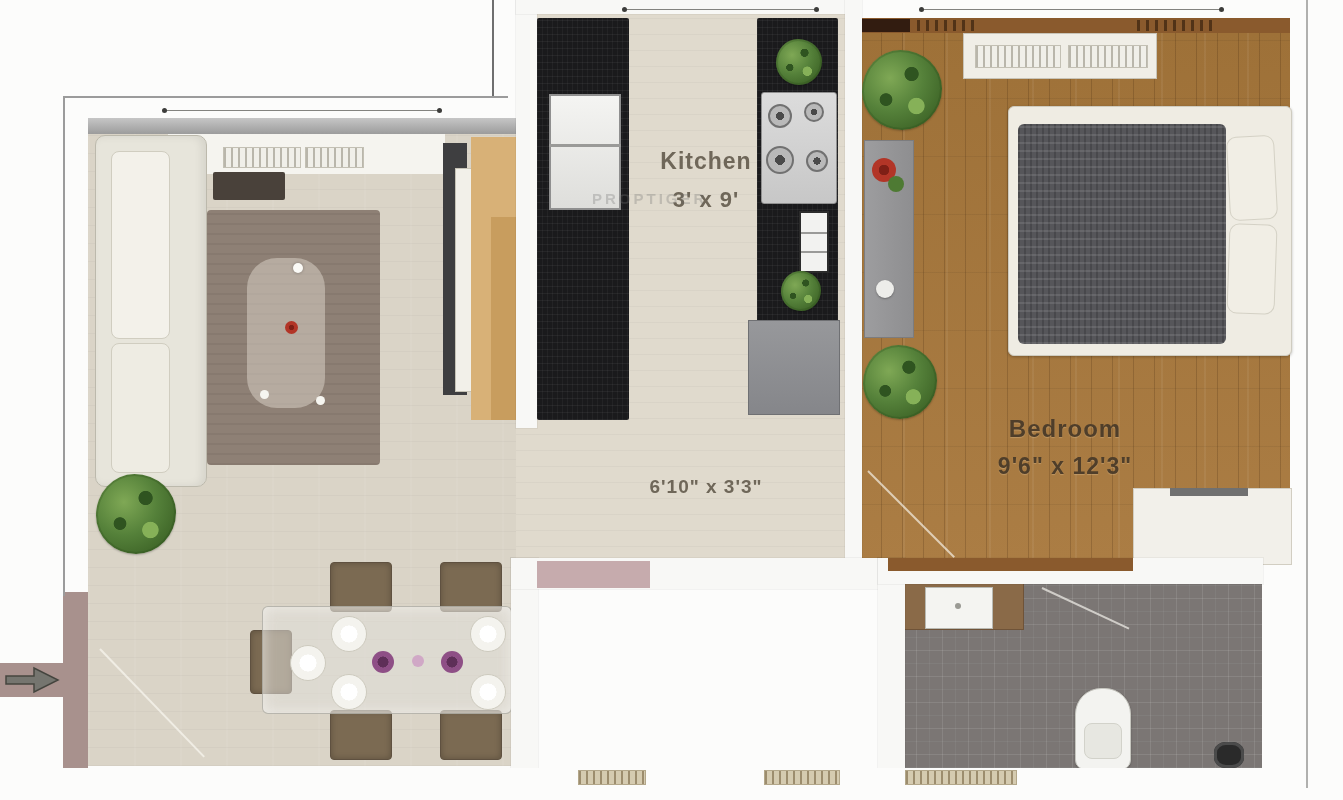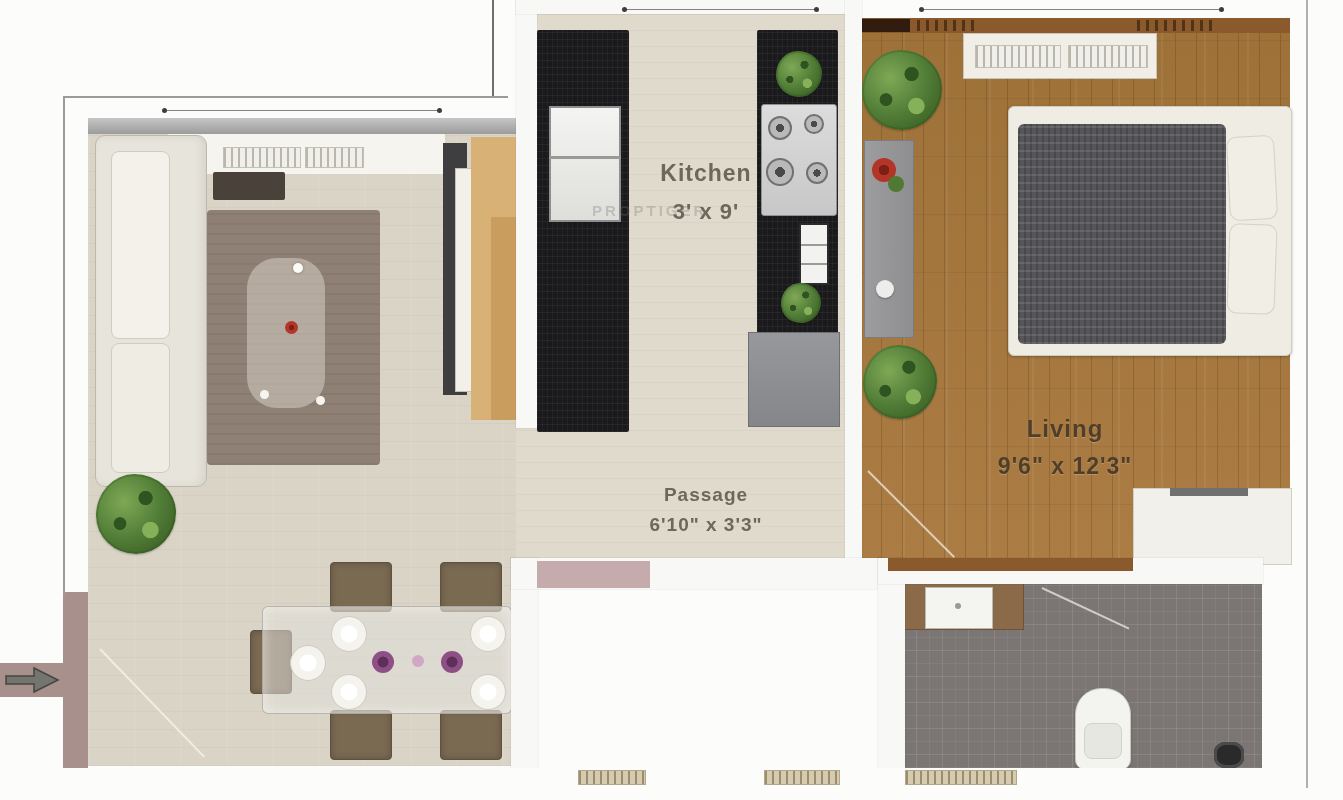--- a/index.html
+++ b/index.html
@@ -106,21 +106,21 @@
     <div class="abs plate" style="left:243px;top:556px;width:34px;height:34px;"></div>
     <div class="abs plate" style="left:382px;top:498px;width:34px;height:34px;"></div>
     <div class="abs plate" style="left:382px;top:556px;width:34px;height:34px;"></div>
     <div class="abs" style="left:284px;top:533px;width:22px;height:22px;border-radius:50%;background:radial-gradient(circle,#5e2f58 0 35%,#8e4f86 36%);"></div>
     <div class="abs" style="left:353px;top:533px;width:22px;height:22px;border-radius:50%;background:radial-gradient(circle,#5e2f58 0 35%,#8e4f86 36%);"></div>
     <div class="abs" style="left:324px;top:537px;width:12px;height:12px;border-radius:50%;background:#d0a8c6;"></div>
 
     <div class="abs swing" style="left:12px;top:530px;width:150px;transform:rotate(46deg);"></div>
   </div>
 
-  <div class="abs floor-kitchen" style="left:516px;top:12px;width:329px;height:563px;">
+  <div class="abs floor-kitchen" style="left:516px;top:0;width:329px;height:563px;">
     <div class="abs counter-black" style="left:21px;top:18px;width:92px;height:402px;"></div>
     <div class="abs" style="left:33px;top:94px;width:68px;height:112px;background:linear-gradient(180deg,#f4f4f2,#dededb);border:2px solid #8f8f8f;"></div>
     <div class="abs" style="left:33px;top:144px;width:72px;height:3px;background:#9a9a98;"></div>
 
     <div class="abs counter-black" style="left:241px;top:18px;width:81px;height:304px;"></div>
     <div class="abs plant" style="left:260px;top:39px;width:46px;height:46px;"></div>
     <div class="abs" style="left:245px;top:92px;width:74px;height:110px;background:linear-gradient(180deg,#dcdcdc,#c7c7c7);border:1px solid #909090;border-radius:3px;"></div>
     <div class="abs burner" style="left:252px;top:104px;width:20px;height:20px;"></div>
     <div class="abs burner" style="left:288px;top:102px;width:16px;height:16px;"></div>
     <div class="abs burner" style="left:250px;top:146px;width:24px;height:24px;"></div>
@@ -130,21 +130,20 @@
     <div class="abs plant" style="left:265px;top:271px;width:40px;height:40px;"></div>
     <div class="abs" style="left:232px;top:320px;width:90px;height:93px;background:linear-gradient(180deg,#97989b,#85868a);border:1px solid #6f7073;"></div>
 
     <div class="abs lbl lbl-dark" style="left:90px;top:146px;width:200px;font-size:23px;">
       <div>Kitchen</div>
       <div style="font-size:22px;margin-top:8px;">3' x 9'</div>
     </div>
     <div class="abs wm" style="left:76px;top:190px;">PROPTIGER</div>
 
     <div class="abs lbl lbl-dark" style="left:80px;top:470px;width:220px;font-size:19px;">
-      <div>Passage</div>
       <div style="font-size:19px;margin-top:4px;">6'10" x 3'3"</div>
     </div>
   </div>
 
   <div class="abs" style="left:860px;top:18px;width:430px;height:545px;">
     <div class="abs" style="left:0;top:0;width:430px;height:15px;background:#8a5a2d;"></div>
     <div class="abs" style="left:2px;top:1px;width:48px;height:13px;background:#321c10;"></div>
     <div class="abs" style="left:57px;top:2px;width:63px;height:11px;background:repeating-linear-gradient(90deg,rgba(35,18,5,.55) 0 3px,transparent 3px 9px);"></div>
     <div class="abs" style="left:277px;top:2px;width:80px;height:11px;background:repeating-linear-gradient(90deg,rgba(35,18,5,.55) 0 3px,transparent 3px 9px);"></div>
 
@@ -165,21 +164,21 @@
                                  repeating-linear-gradient(90deg,rgba(0,0,0,.16) 0 2px,transparent 2px 6px);"></div>
     <div class="abs" style="left:368px;top:118px;width:46px;height:82px;background:#f1eee5;border:1px solid #d4d1c5;border-radius:10px;transform:rotate(-3deg);"></div>
     <div class="abs" style="left:368px;top:206px;width:46px;height:88px;background:#f1eee5;border:1px solid #d4d1c5;border-radius:10px;transform:rotate(2deg);"></div>
 
     <div class="abs plant" style="left:2px;top:32px;width:80px;height:80px;"></div>
     <div class="abs plant" style="left:3px;top:327px;width:74px;height:74px;"></div>
 
     <div class="abs swing" style="left:8px;top:452px;width:122px;transform:rotate(45deg);"></div>
 
     <div class="abs lbl lbl-wood" style="left:60px;top:395px;width:290px;font-size:24px;text-shadow:0 1px 1px rgba(255,230,190,.25);">
-      <div>Living</div>
+      <div>Bedroom</div>
       <div style="font-size:23px;margin-top:6px;">9'6" x 12'3"</div>
     </div>
 
     <div class="abs" style="left:273px;top:470px;width:157px;height:75px;background:#f2f0ea;border:1px solid #d2cec2;"></div>
     <div class="abs" style="left:310px;top:470px;width:78px;height:8px;background:#707070;"></div>
   </div>
 
 
   <div class="abs floor-tile" style="left:903px;top:583px;width:359px;height:185px;">
     <div class="abs sink-counter" style="left:0;top:0;width:119px;height:45px;"></div>

